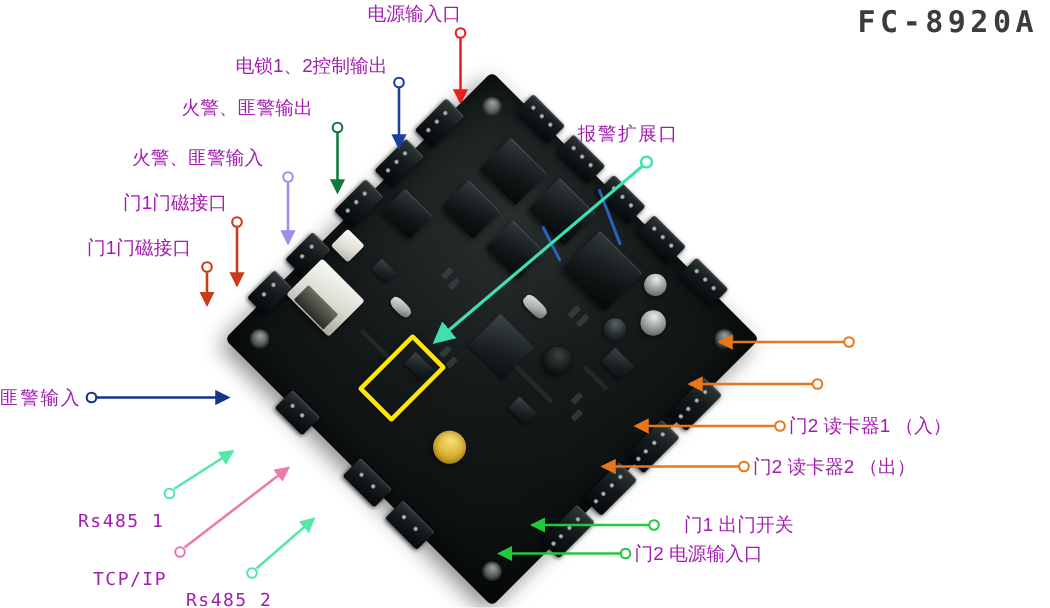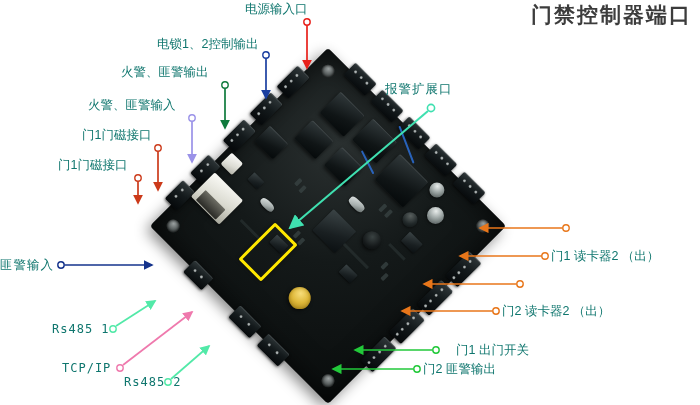--- a/index.html
+++ b/index.html
@@ -10,23 +10,23 @@
   #stage{position:absolute;left:0;top:0;width:700px;height:405px;}
 
   
   .title-block{position:absolute;right:8px;top:2px;text-align:center;color:#3c3c3c;}
   .title-model{font-size:20px;letter-spacing:3px;font-weight:700;line-height:24px;
     font-family:"DejaVu Sans Mono","Liberation Mono",monospace;}
   .title-sub{font-size:21px;letter-spacing:2px;font-weight:700;line-height:26px;
     font-family:"DejaVu Sans","Liberation Sans",sans-serif;}
 
   
-  .lbl{position:absolute;font-size:12.5px;color:#0f766e;white-space:nowrap;line-height:14px;}
+  .lbl{position:absolute;font-size:12.5px;color:#a21caf;white-space:nowrap;line-height:14px;}
   .lbl.sp{letter-spacing:1px;}
-  .lbl.mono{font-family:"DejaVu Sans Mono","Liberation Mono",monospace;font-size:12px;letter-spacing:1px;}
+  .lbl.mono{font-family:"DejaVu Sans Mono","Liberation Mono",monospace;font-size:12px;letter-spacing:1px;margin-top:18px;}
 
   
   #ann{position:absolute;left:0;top:0;width:700px;height:405px;overflow:visible;}
 
   
   #boardwrap{position:absolute;left:152px;top:78px;width:340px;height:300px;}
   #board{
     position:absolute;left:50px;top:22px;width:252px;height:252px;
     transform:rotate(45deg);
     background:
@@ -81,21 +81,21 @@
   
   #hibox{position:absolute;border:3px solid #ffe800;border-radius:2px;
     transform:rotate(45deg);box-shadow:0 0 4px rgba(0,0,0,.5);}
 </style>
 </head>
 <body>
 
 <div id="stage">
 
   <div class="title-block">
-    <div class="title-sub">门禁控制器端口</div>
+    <div class="title-model">FC-8920A</div>
   </div>
 
   <div id="boardwrap">
     <div id="board">
 
       <div class="hole" style="left:10px;top:10px;"></div>
       <div class="hole" style="right:10px;top:10px;"></div>
       <div class="hole" style="left:10px;bottom:10px;"></div>
       <div class="hole" style="right:10px;bottom:10px;"></div>
 
@@ -362,18 +362,18 @@
   <div class="lbl" style="left:82px;top:128px;">门1门磁接口</div>
   <div class="lbl" style="left:58px;top:158px;">门1门磁接口</div>
 
   <div class="lbl sp" style="left:385px;top:82px;">报警扩展口</div>
 
   <div class="lbl sp" style="left:0px;top:258px;">匪警输入</div>
   <div class="lbl mono" style="left:52px;top:322px;">Rs485 1</div>
   <div class="lbl mono" style="left:62px;top:361px;">TCP/IP</div>
   <div class="lbl mono" style="left:124px;top:375px;">Rs485 2</div>
 
-  <div class="lbl" style="left:551px;top:249px;">门1 读卡器2 （出）</div>
+  <div class="lbl" style="left:526px;top:277px;">门2 读卡器1 （入）</div>
   <div class="lbl" style="left:502px;top:304px;">门2 读卡器2 （出）</div>
 
   <div class="lbl" style="left:456px;top:343px;">门1 出门开关</div>
-  <div class="lbl" style="left:423px;top:362px;">门2 匪警输出</div>
+  <div class="lbl" style="left:423px;top:362px;">门2 电源输入口</div>
 </div>
 
 </body></html>

